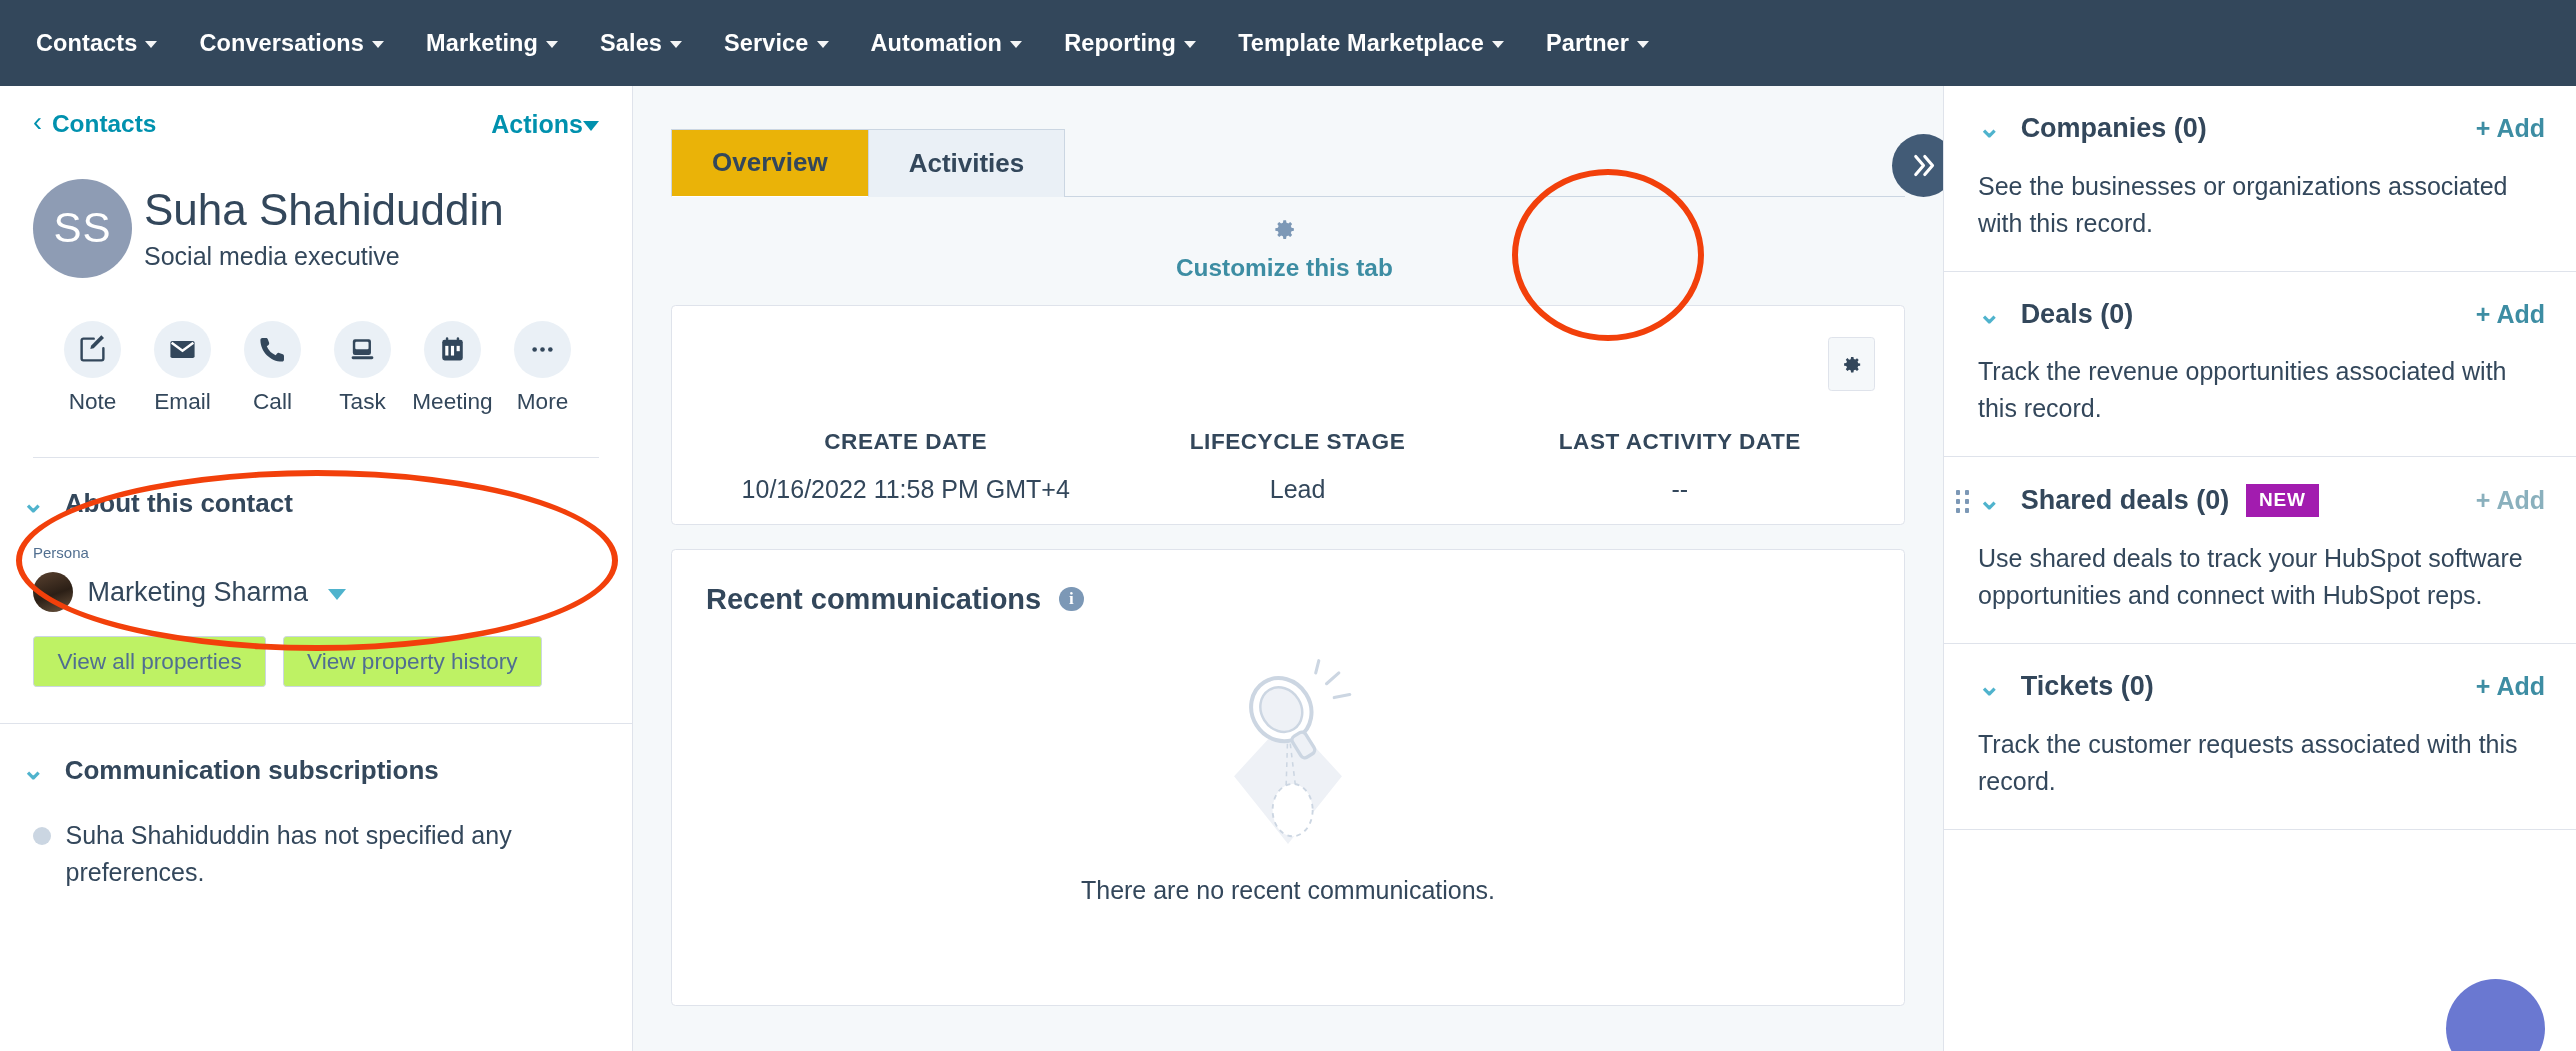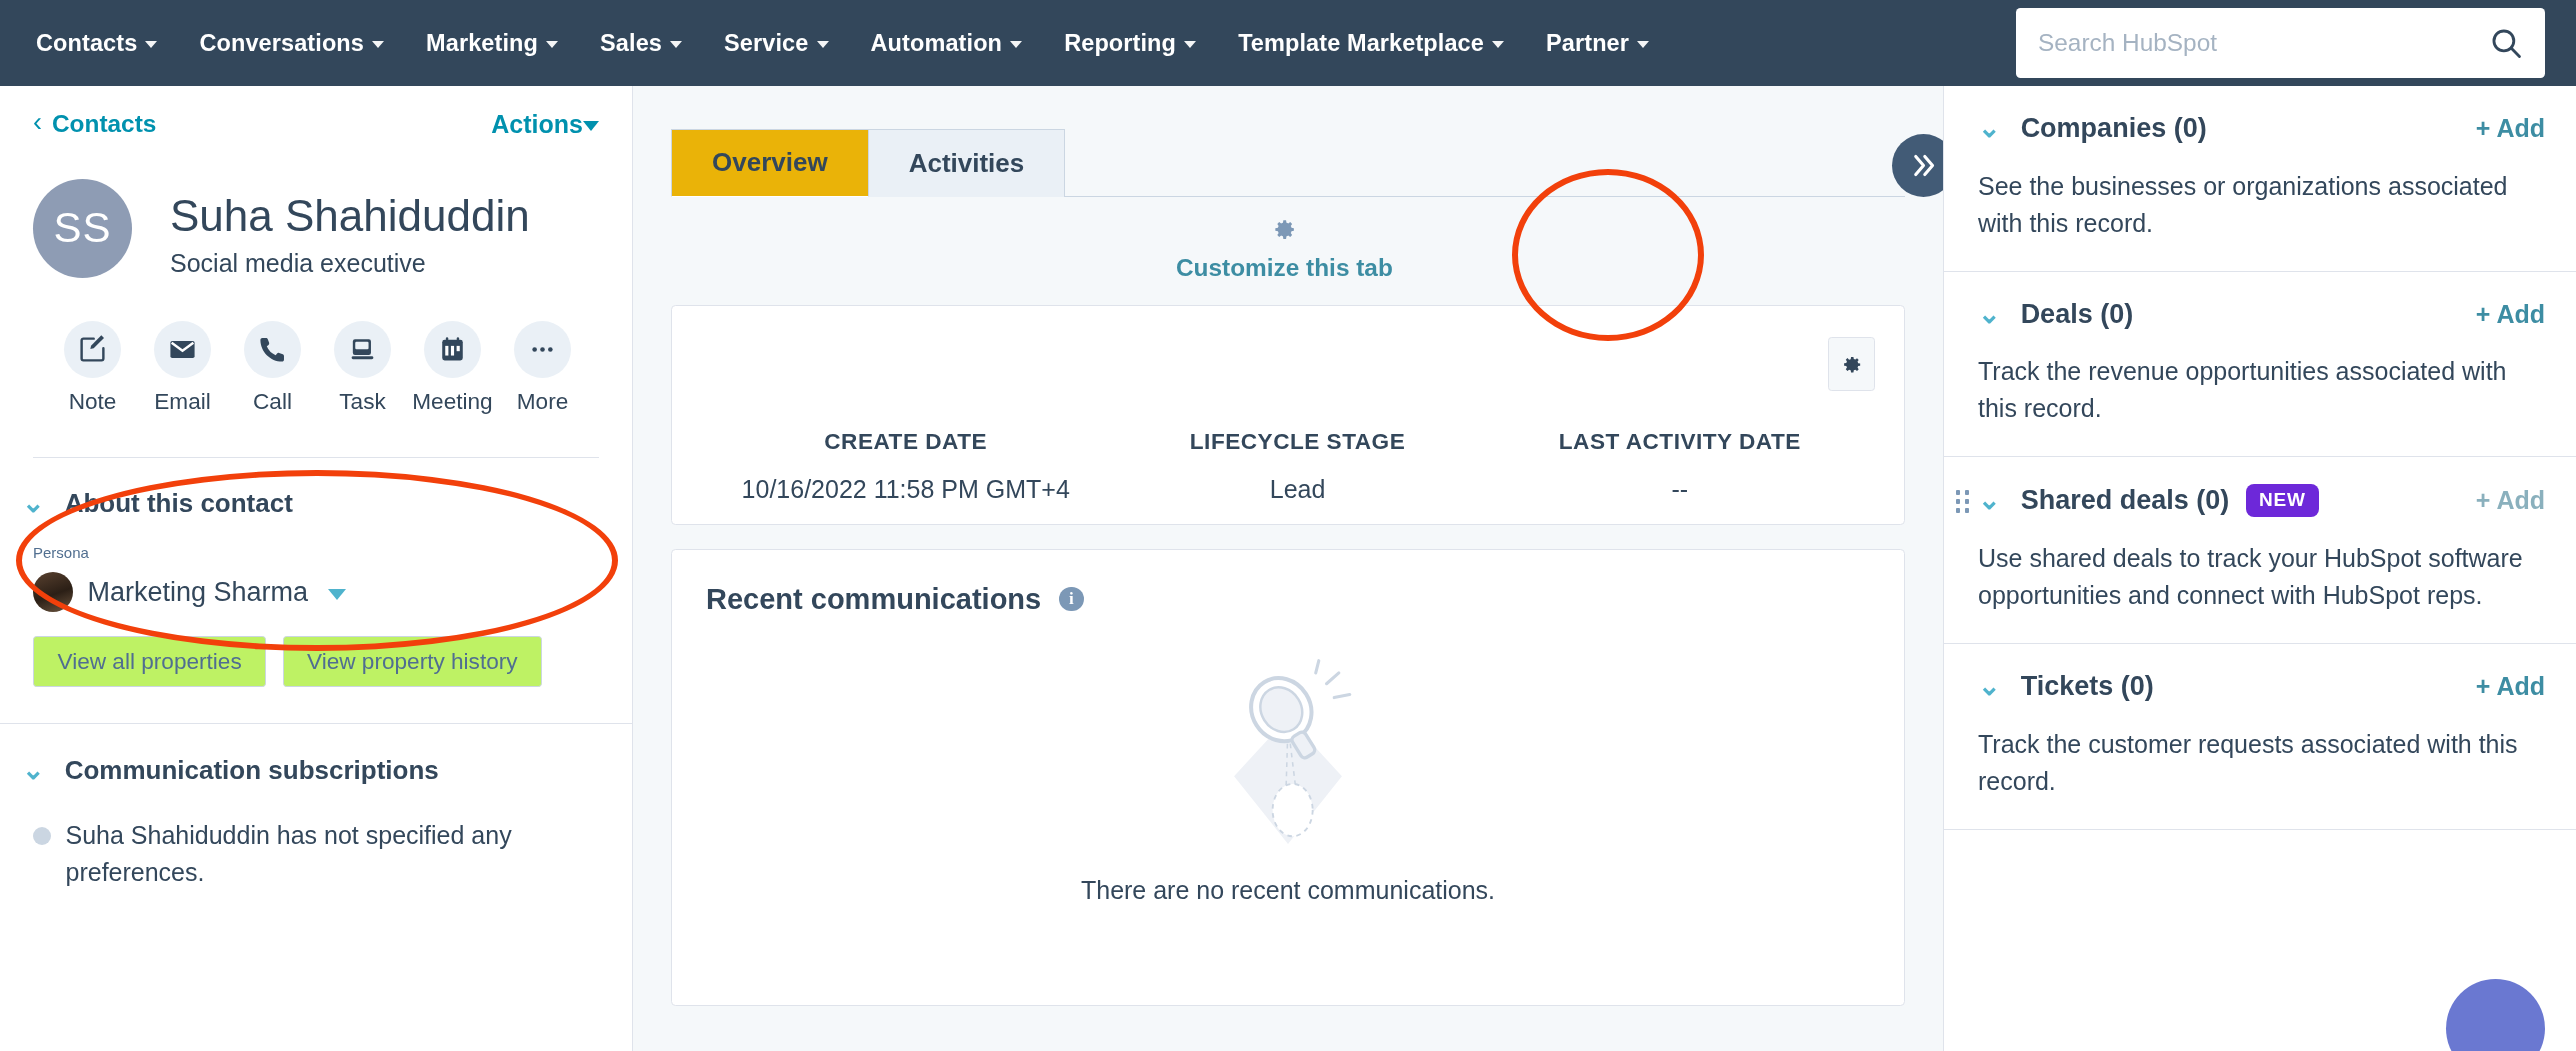--- a/index.html
+++ b/index.html
@@ -89,21 +89,21 @@
     color: #0091ae; font-size: 25px; font-weight: 700; cursor: pointer;
   }
   .actions-caret {
     width: 0; height: 0;
     border-left: 8.1px solid transparent;
     border-right: 8.1px solid transparent;
     border-top: 10px solid #0091ae;
     margin-top: 3.6px;
   }
   .contact-head {
-    display: flex; align-items: flex-end; gap: 38px;
+    display: flex; align-items: center; gap: 12px;
     margin-top: 40px;
   }
   .avatar {
     width: 99px; height: 99px; border-radius: 50%;
     background: #8e9cb4; color: #ffffff;
     display: flex; align-items: center; justify-content: center;
     font-size: 42px; font-weight: 400; letter-spacing: 0.9px;
     flex: none;
   }
   .contact-name {
@@ -284,23 +284,23 @@
     padding: 27px 31px 29px 34px;
     border-bottom: 0.9px solid #dfe3eb;
     position: relative;
   }
   .rsect-head {
     display: flex; align-items: center;
   }
   .rchev { color: #4fb3cd; font-size: 27px; font-weight: 700; line-height: 1; cursor: pointer; margin-right: 20px; }
   .rtitle { font-size: 27px; font-weight: 700; color: #33475b; }
   .badge-new {
-    background: #6d28d9; color: #ffffff;
+    background: #a21caf; color: #ffffff;
     font-size: 19px; font-weight: 700;
-    padding: 5.4px 13.6px; border-radius: 8px;
+    padding: 5.4px 13.6px; border-radius: 0;
     margin-left: 16.3px; letter-spacing: 0.7px;
   }
   .add-link {
     margin-left: auto;
     color: #3d8da3; font-size: 25px; font-weight: 700; cursor: pointer;
   }
   .add-link.muted { color: #8ab0bd; }
   .rtext {
     margin-top: 23.5px;
     font-size: 25px; color: #33475b; line-height: 1.48;
@@ -364,27 +364,20 @@
     <div class="nav-item">
       <span>Template Marketplace</span>
       <span class="caret-down"></span>
     </div>
     <div class="nav-item">
       <span>Partner</span>
       <span class="caret-down"></span>
     </div>
   </div>
 
-  <div class="search-wrap">
-    <input class="search-input" value="" placeholder="Search HubSpot" style="">
-    <svg class="search-icon" viewBox="0 0 24 24" fill="none">
-      <circle cx="10.5" cy="10.5" r="7" stroke="#33475b" stroke-width="2"></circle>
-      <line x1="15.6" y1="15.6" x2="21.5" y2="21.5" stroke="#33475b" stroke-width="2" stroke-linecap="round"></line>
-    </svg>
-  </div>
 </div>
 
 <div class="page">
 
   <div class="left">
     <div class="left-top">
 
       <div class="crumb-row">
         <div class="crumb">
           <span class="chev">‹</span>

